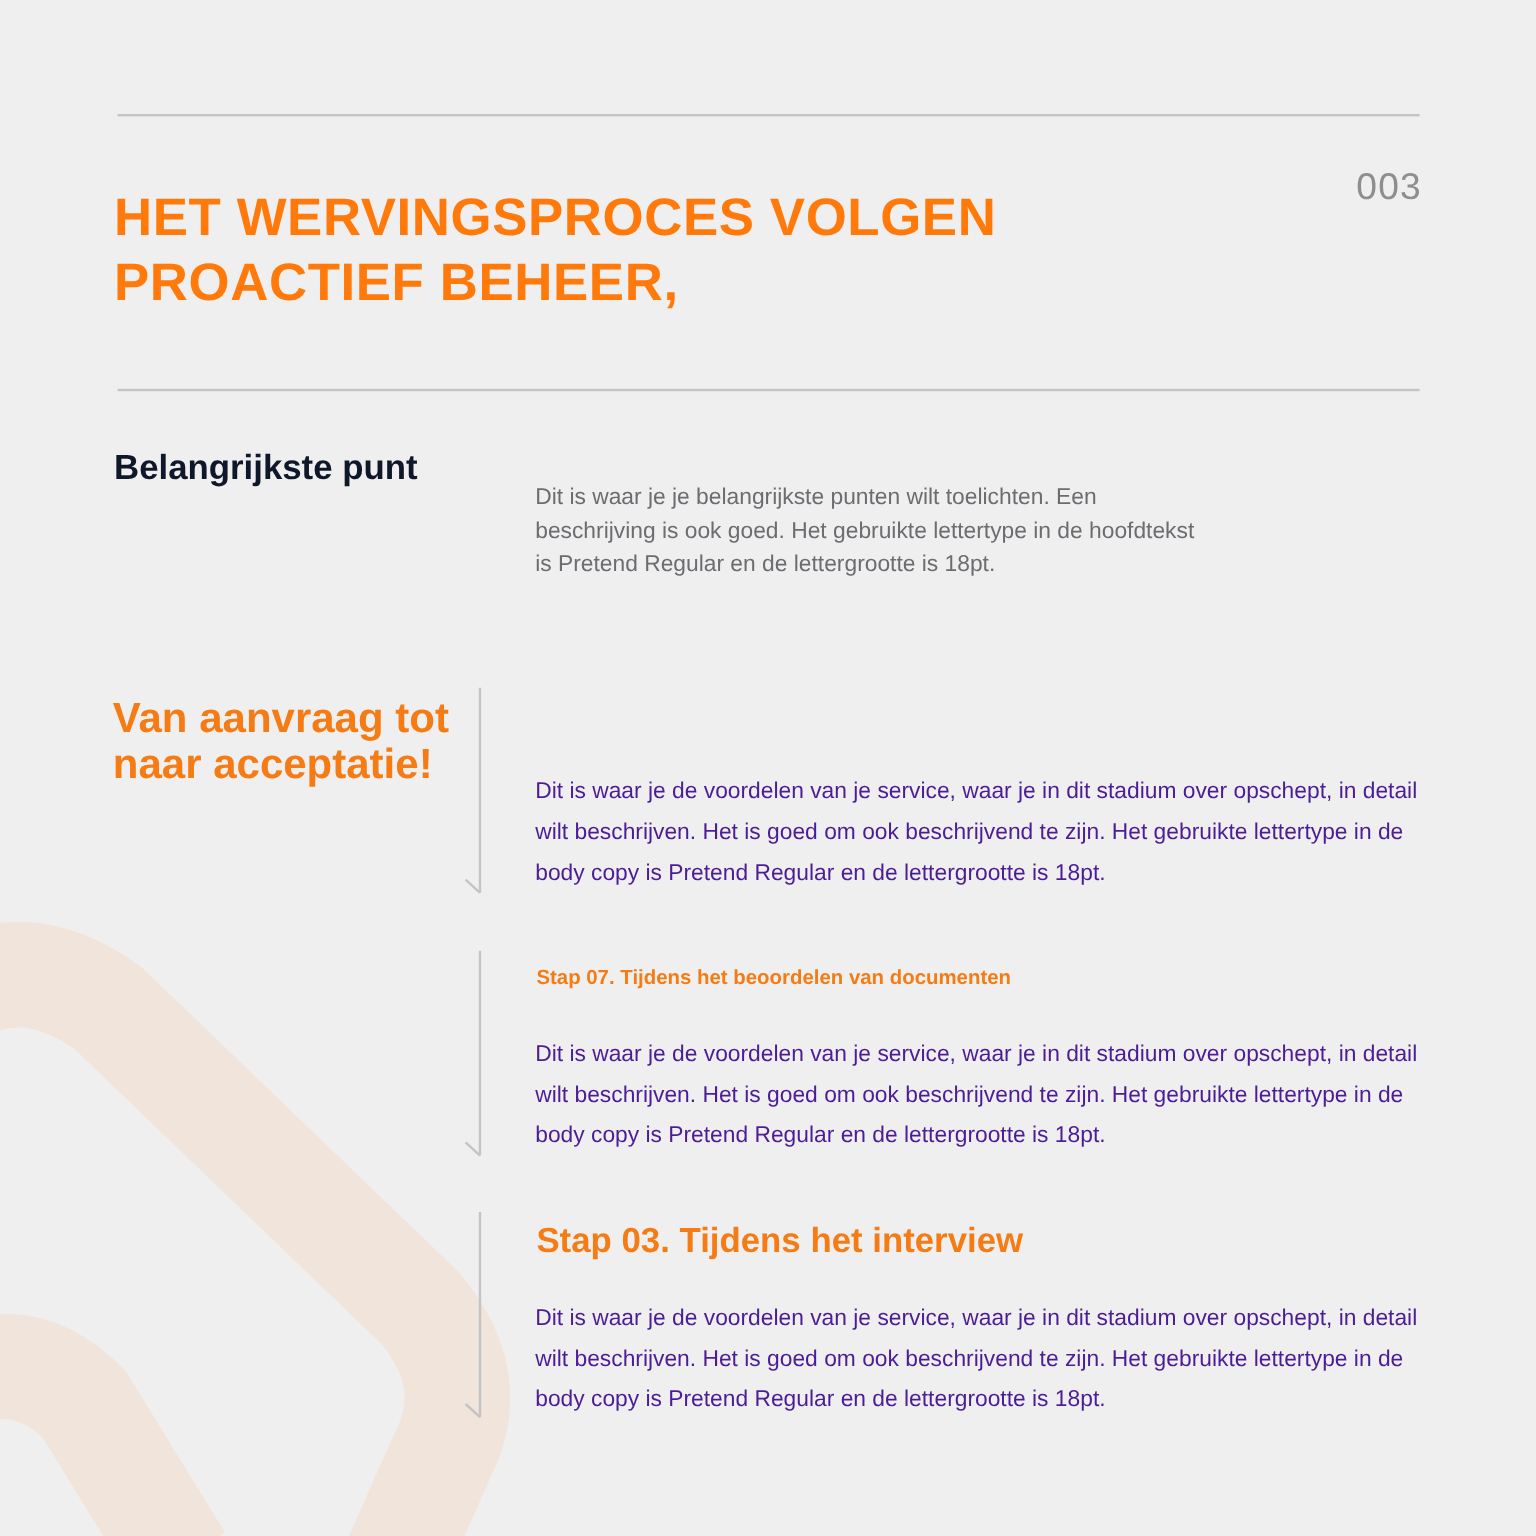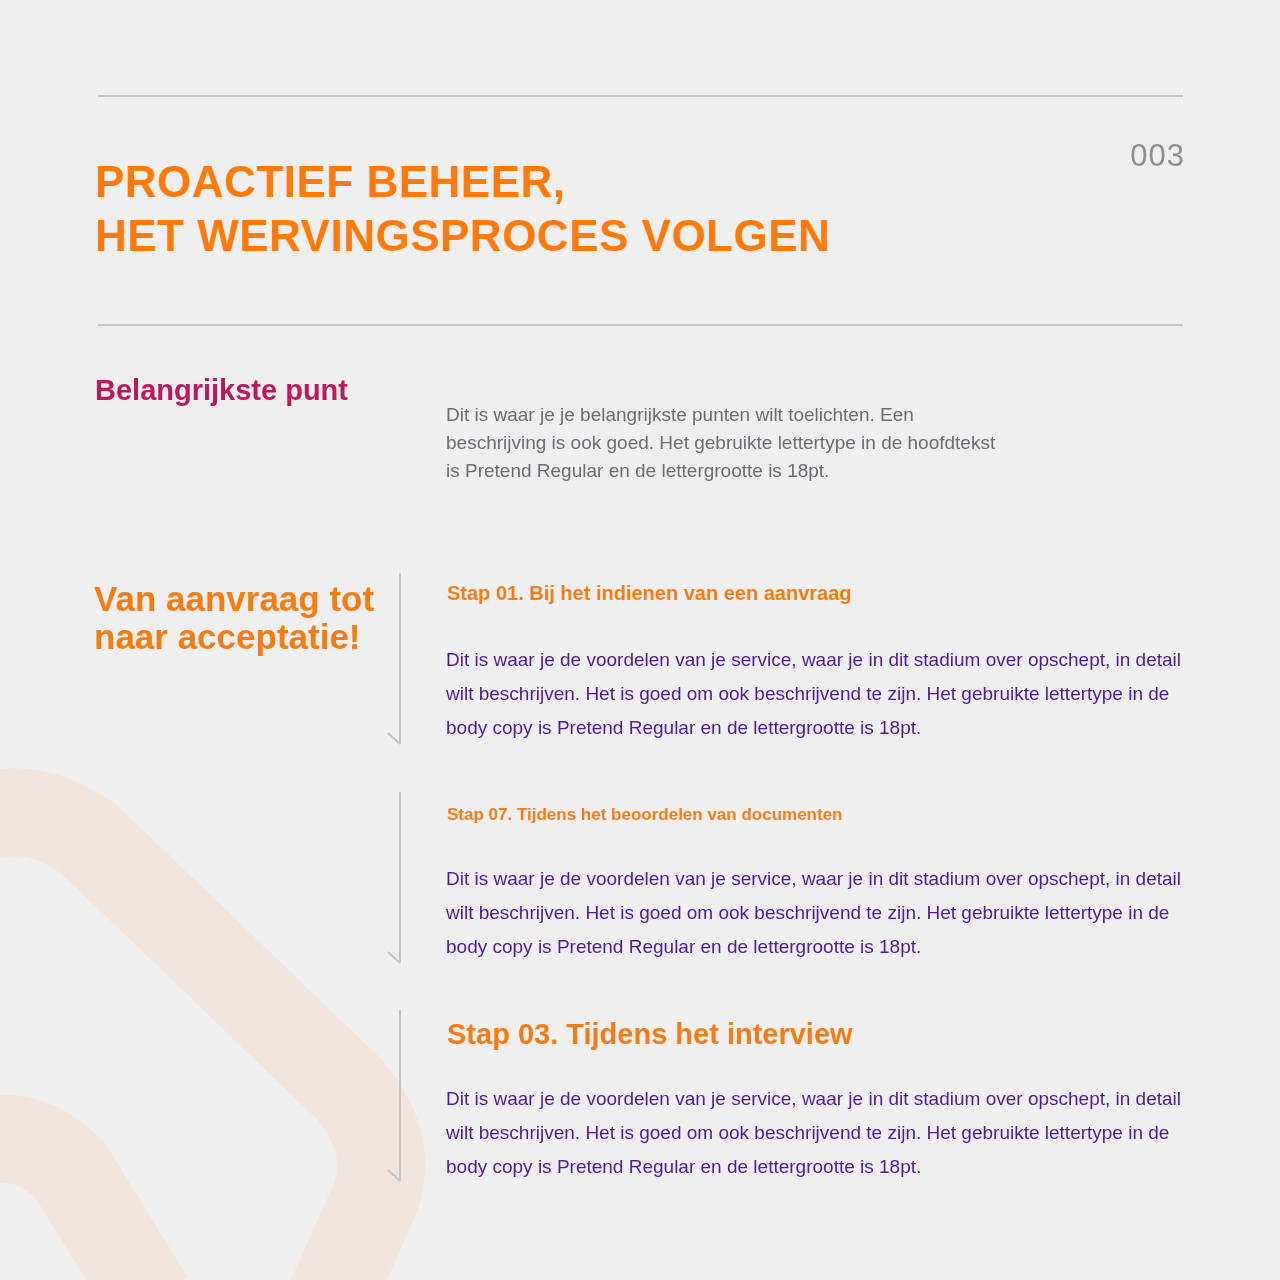--- a/index.html
+++ b/index.html
@@ -23,21 +23,21 @@
 
   .title {
     position: absolute; left: 95px; top: 155px;
     color: #ff7a0a; font-weight: 700; font-size: 44px; line-height: 54px;
     letter-spacing: 0.5px;
   }
   .title span { display: block; }
 
   .key-heading {
     position: absolute; left: 95px; top: 374px;
-    color: #be185d; font-weight: 700; font-size: 29px;
+    color: #0f172a; font-weight: 700; font-size: 29px;
   }
   .key-text {
     position: absolute; left: 446px; top: 401px; width: 560px;
     color: #6d6c70; font-size: 19px; line-height: 28px;
   }
 
   .process-heading {
     position: absolute; left: 94px; top: 580px; width: 300px;
     color: #f57c14; font-weight: 700; font-size: 35px; line-height: 38px;
   }
@@ -71,22 +71,22 @@
     <path d="M -40 830 Q 20 790 90 840 L 350 1090 Q 400 1150 370 1210 L 330 1300" fill="none" stroke="#f1e4da" stroke-width="88" stroke-linecap="butt" stroke-linejoin="round"></path>
 
     <path d="M -40 1150 Q 20 1120 70 1170 L 150 1300" fill="none" stroke="#f1e4da" stroke-width="88" stroke-linecap="butt"></path>
   </svg>
 
   <div class="rule top"></div>
 
   <div class="page-number">003</div>
 
   <h1 class="title">
+    <span>HET WERVINGSPROCES VOLGEN</span>
     <span>PROACTIEF BEHEER,</span>
-    <span>HET WERVINGSPROCES VOLGEN</span>
   </h1>
 
   <div class="rule mid"></div>
 
   <h2 class="key-heading">Belangrijkste punt</h2>
   <p class="key-text">Dit is waar je je belangrijkste punten wilt toelichten. Een beschrijving is ook goed. Het gebruikte lettertype in de hoofdtekst is Pretend Regular en de lettergrootte is 18pt.</p>
 
   <h2 class="process-heading">Van aanvraag tot naar acceptatie!</h2>
 
   <div class="connector" style="top:573px;">
@@ -101,21 +101,20 @@
       <line x1="2" y1="160" x2="14" y2="171" stroke="#c4c3c5" stroke-width="2"></line>
     </svg>
   </div>
   <div class="connector" style="top:1010px;">
     <svg width="16" height="172" viewBox="0 0 16 172">
       <line x1="14" y1="0" x2="14" y2="171" stroke="#c4c3c5" stroke-width="2"></line>
       <line x1="2" y1="160" x2="14" y2="171" stroke="#c4c3c5" stroke-width="2"></line>
     </svg>
   </div>
 
-  <h3 class="step-title s1">Stap 01. Bij het indienen van een aanvraag</h3>
   <p class="step-text s1">Dit is waar je de voordelen van je service, waar je in dit stadium over opschept, in detail wilt beschrijven. Het is goed om ook beschrijvend te zijn. Het gebruikte lettertype in de body copy is Pretend Regular en de lettergrootte is 18pt.</p>
 
   <h3 class="step-title s2">Stap 07. Tijdens het beoordelen van documenten</h3>
   <p class="step-text s2">Dit is waar je de voordelen van je service, waar je in dit stadium over opschept, in detail wilt beschrijven. Het is goed om ook beschrijvend te zijn. Het gebruikte lettertype in de body copy is Pretend Regular en de lettergrootte is 18pt.</p>
 
   <h3 class="step-title s3">Stap 03. Tijdens het interview</h3>
   <p class="step-text s3">Dit is waar je de voordelen van je service, waar je in dit stadium over opschept, in detail wilt beschrijven. Het is goed om ook beschrijvend te zijn. Het gebruikte lettertype in de body copy is Pretend Regular en de lettergrootte is 18pt.</p>
 
 </div>
 

